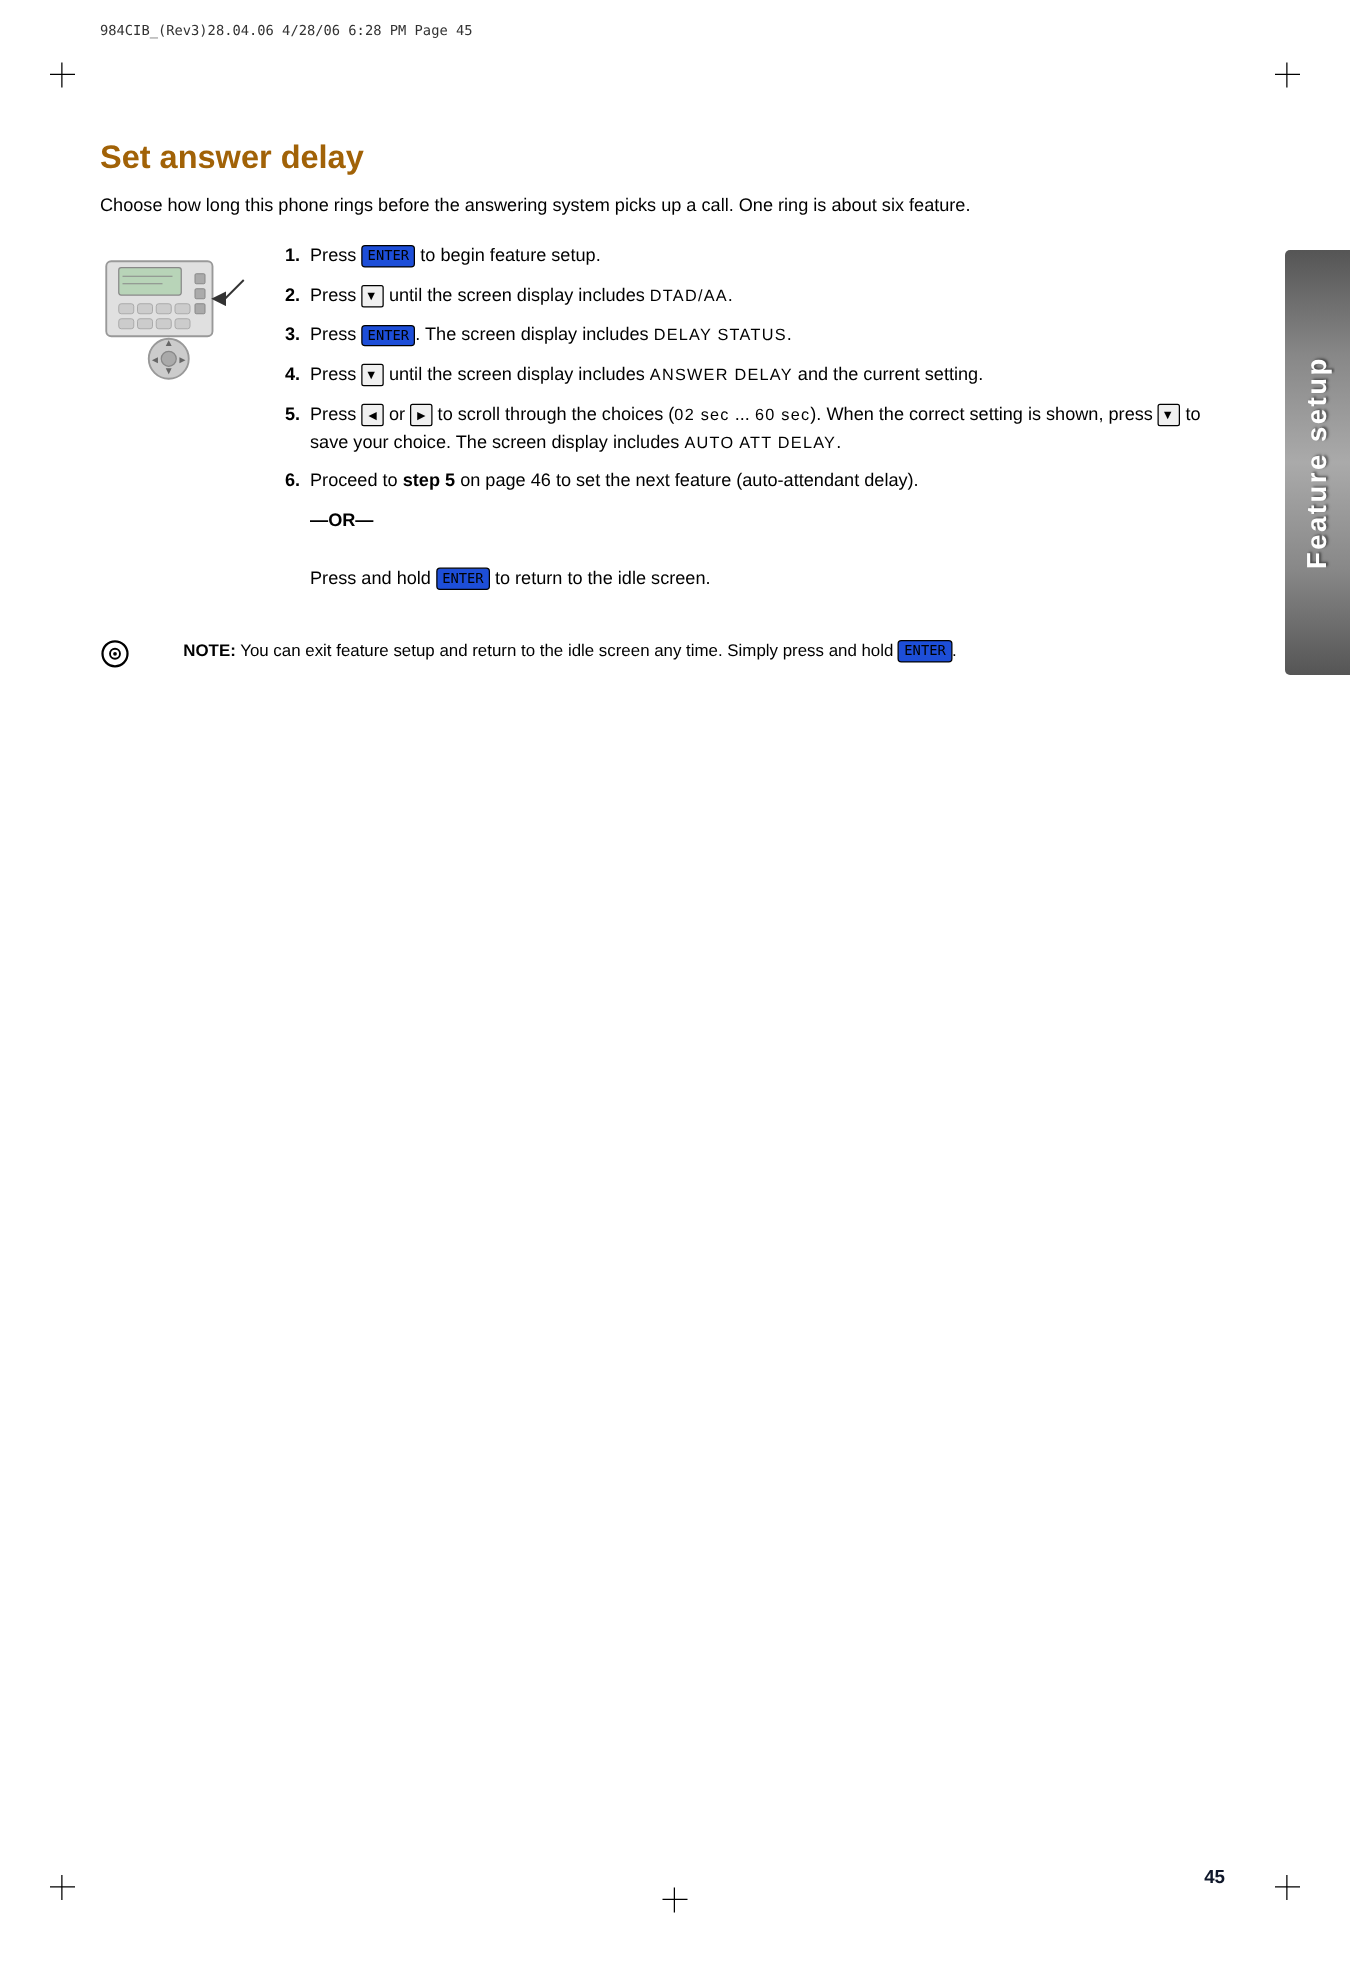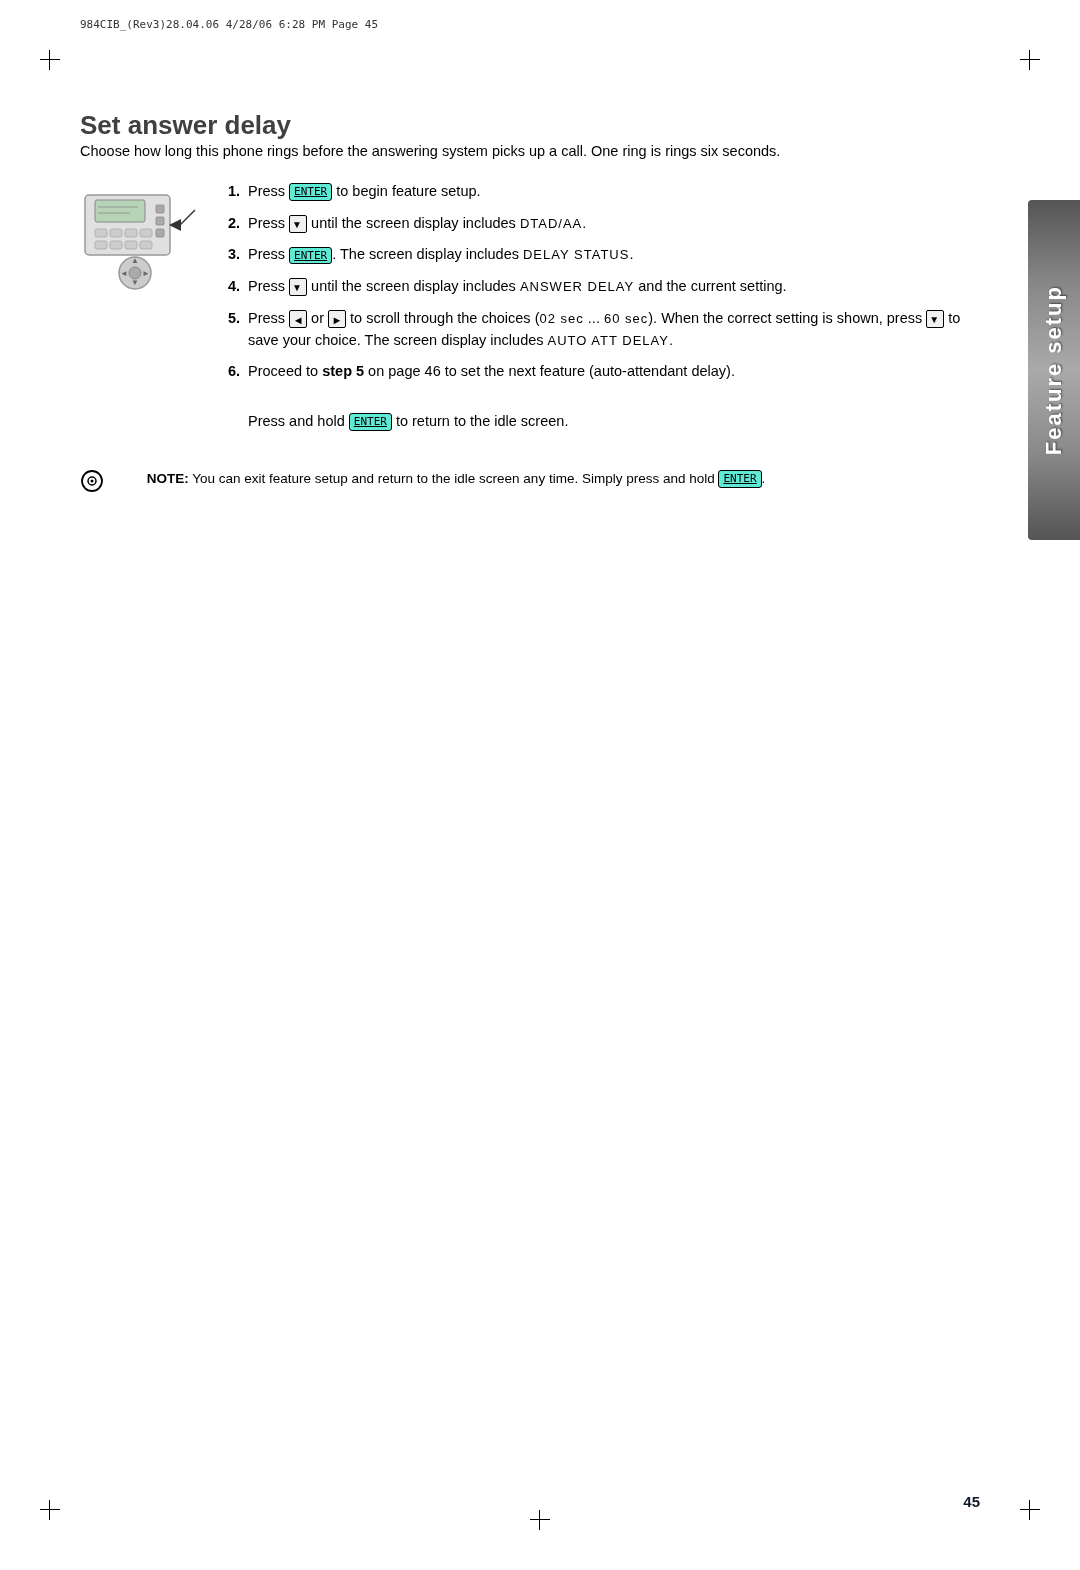--- a/index.html
+++ b/index.html
@@ -112,21 +112,22 @@
       position: absolute;
       top: 110px;
       left: 80px;
       right: 100px;
     }
 
     
     .page-title {
       font-size: 26px;
       font-weight: bold;
-      color: #404040;
+      margin-bottom: 14px;
+      color: #a16207;
     }
 
     
     .intro-text {
       font-size: 14.5px;
       line-height: 1.5;
       margin-bottom: 18px;
       color: #000;
       max-width: 720px;
     }
@@ -182,24 +183,23 @@
     }
 
     
     .key {
       display: inline-block;
       border: 1.5px solid #000;
       border-radius: 3px;
       padding: 0px 4px;
       font-size: 11px;
       font-family: monospace;
-      background: #5eead4;
+      background: #1d4ed8;
       vertical-align: middle;
       line-height: 1.4;
-      text-decoration: underline;
     }
 
     
     .btn-arrow {
       display: inline-block;
       width: 18px;
       height: 18px;
       border: 1.5px solid #000;
       border-radius: 2px;
       vertical-align: middle;
@@ -314,21 +314,21 @@
 <div class="file-info">984CIB_(Rev3)28.04.06   4/28/06   6:28 PM   Page 45</div>
 
 <div class="sidebar-tab">
   <span class="sidebar-tab-text">Feature setup</span>
 </div>
 
 <div class="main-content">
 
   <h1 class="page-title">Set answer delay</h1>
 
-  <p class="intro-text">Choose how long this phone rings before the answering system picks up a call.  One ring is rings six seconds.</p>
+  <p class="intro-text">Choose how long this phone rings before the answering system picks up a call.  One ring is about six feature.</p>
 
   <div class="content-with-image">
 
     <div class="phone-image">
       <svg viewBox="0 0 120 120" xmlns="http://www.w3.org/2000/svg">
 
         <rect x="5" y="10" width="85" height="60" rx="4" ry="4" fill="#e0e0e0" stroke="#999" stroke-width="1.5"></rect>
 
         <rect x="15" y="15" width="50" height="22" rx="2" ry="2" fill="#b8d4b8" stroke="#888" stroke-width="1"></rect>
 
@@ -407,20 +407,21 @@
 
       </ol>
 
       <div class="step-item" style="margin-top:4px;">
         <span class="step-number">6.</span>
         <span class="step-content">
           Proceed to <strong>step 5</strong> on page 46 to set the next feature (auto-attendant delay).
         </span>
       </div>
 
+      <div class="or-divider" style="margin-left: 28px;">—OR—</div>
 
       <div class="or-text" style="margin-left: 28px; margin-top: 28px;">
         Press and hold <span class="key">ENTER</span> to return to the idle screen.
       </div>
 
     </div>
   </div>
 
   <div class="note-section">
     <div class="note-icon">

